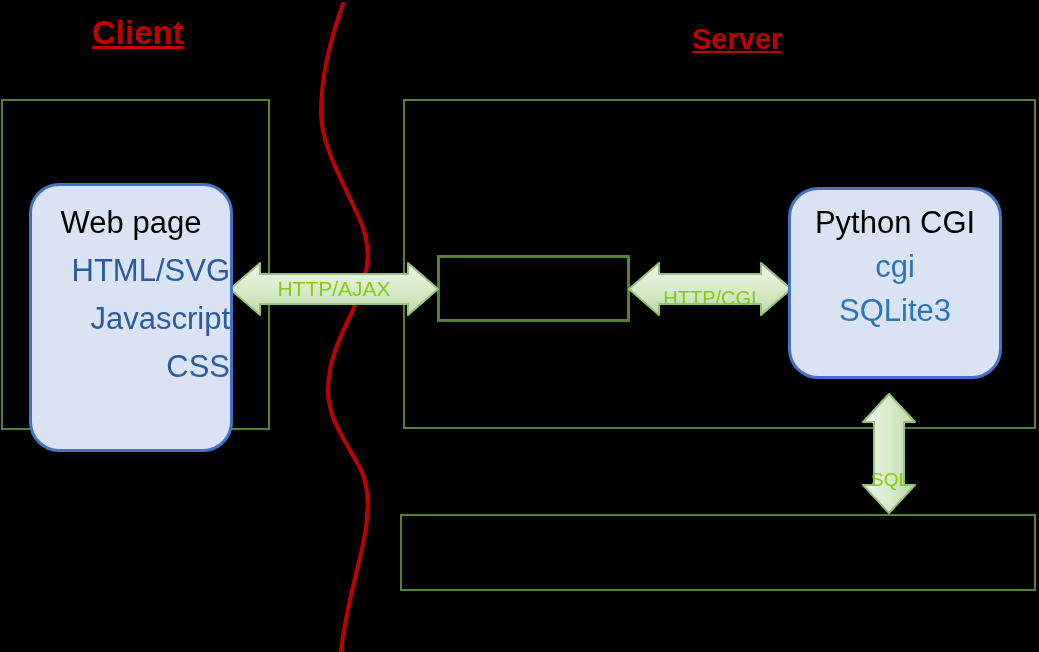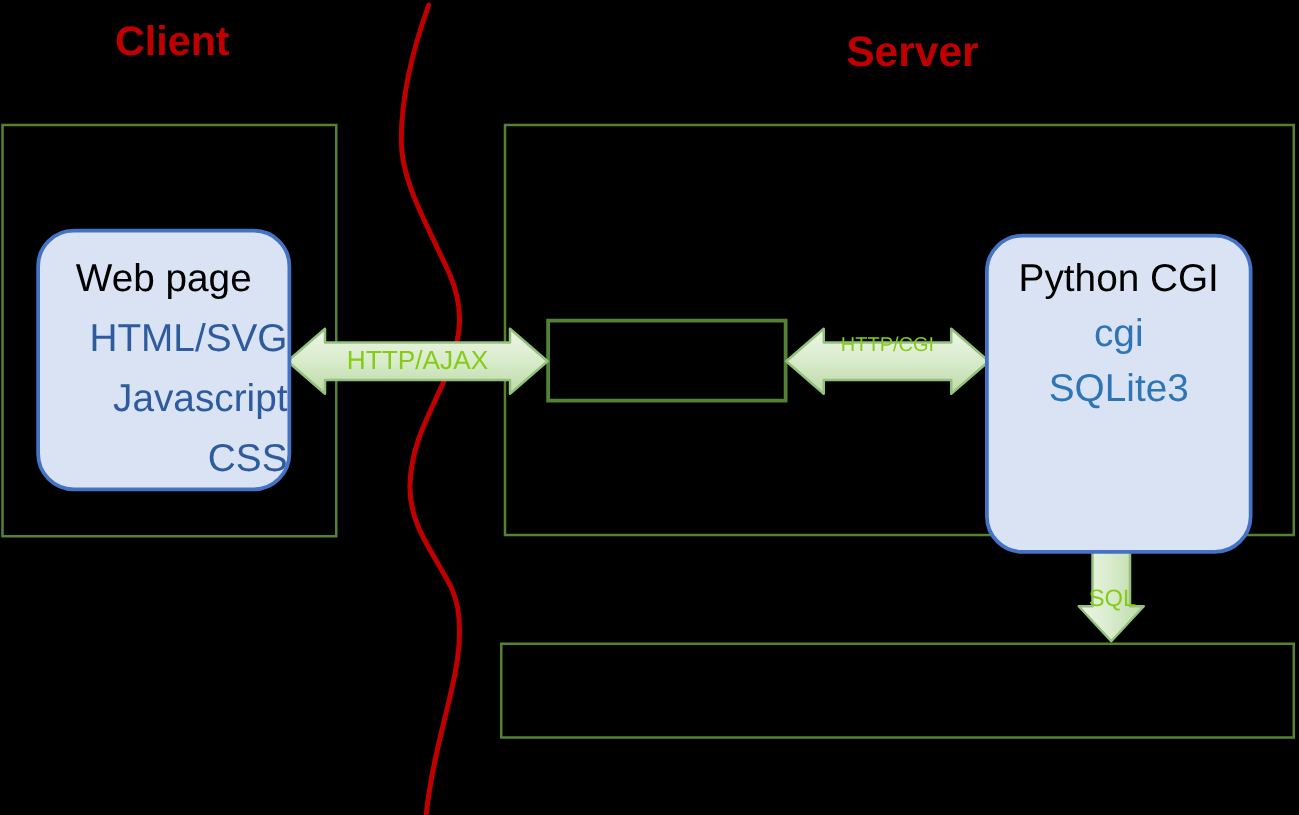--- a/index.html
+++ b/index.html
@@ -13,23 +13,24 @@
     width: 1039px;
     height: 652px;
     background: #000;
     overflow: hidden;
   }
   .section-title {
     position: absolute;
     color: #c00000;
     font-weight: bold;
     white-space: nowrap;
+    text-decoration: underline;
   }
   .client-title { left: 92px; top: 14px; font-size: 33px; }
-  .server-title { left: 677px; top: 23px; font-size: 34px; }
+  .server-title { left: 692px; top: 23px; font-size: 29px; }
 
   .gbox {
     position: absolute;
     border: 2px solid #548235;
     background: transparent;
     box-sizing: border-box;
   }
   .client-box { left: 1px;   top: 99px;  width: 269px; height: 331px; }
   .server-box { left: 403px; top: 99px;  width: 633px; height: 330px; }
   .middle-box { left: 437px; top: 255px; width: 193px; height: 67px; border-width: 3px; }
@@ -45,39 +46,39 @@
 
   .node {
     position: absolute;
     background: #dae3f3;
     border: 3px solid #4472c4;
     border-radius: 30px;
     box-sizing: border-box;
     text-align: center;
     color: #000;
   }
-  .webpage-node { left: 29px;  top: 183px; width: 204px; height: 210px; padding-top: 13px; }
-  .python-node  { left: 788px; top: 187px; width: 214px; height: 256px; padding-top: 11px; }
+  .webpage-node { left: 29px;  top: 183px; width: 204px; height: 269px; padding-top: 13px; }
+  .python-node  { left: 788px; top: 187px; width: 214px; height: 192px; padding-top: 11px; }
   .node .line {
     font-size: 31px;
     line-height: 48px;
     white-space: nowrap;
   }
   .python-node .line { line-height: 44px; }
   .tech-dark  { color: #2e5b9e; text-align: right; }
   .tech-light { color: #2e75b6; }
 
   .arrow-label {
     position: absolute;
     transform: translate(-50%, -50%);
     color: #84cc16;
     white-space: nowrap;
   }
   .label-ajax { left: 334px; top: 289px; font-size: 21px; }
-  .label-cgi  { left: 710px; top: 277px; font-size: 16px; }
+  .label-cgi  { left: 710px; top: 298px; font-size: 20px; }
   .label-sql  { left: 890px; top: 480px; font-size: 19px; }
 </style>
 </head>
 <body>
 
 <div class="stage">
 
   <div class="section-title client-title">Client</div>
   <div class="section-title server-title">Server</div>
 

